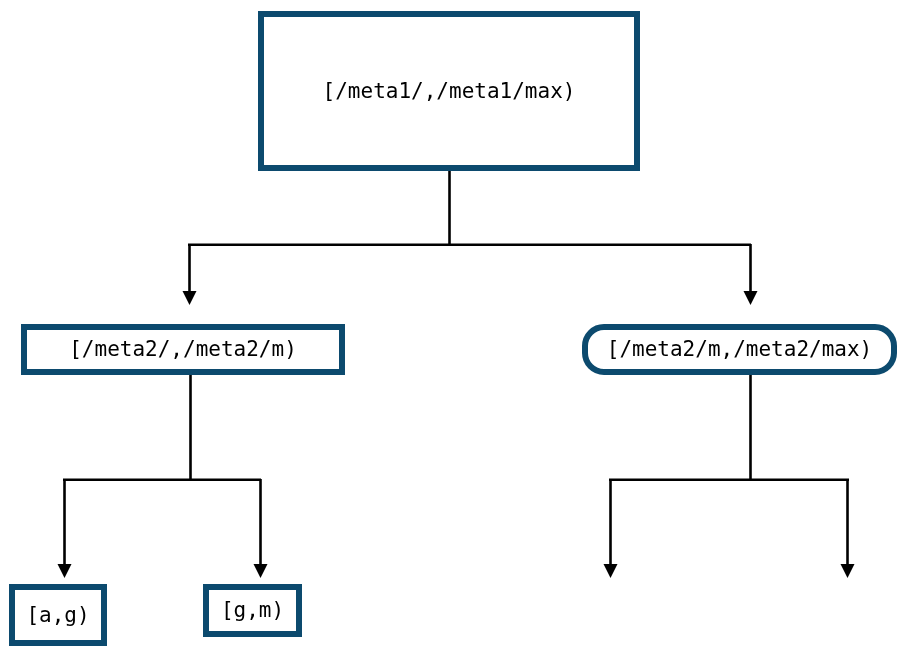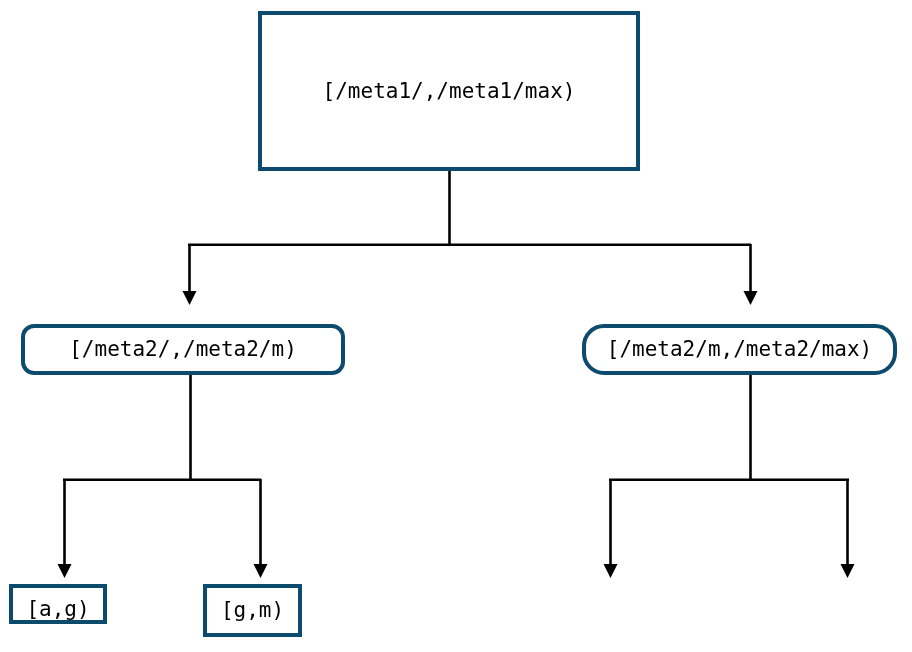--- a/index.html
+++ b/index.html
@@ -11,21 +11,21 @@
     position: relative;
     width: 912px;
     height: 652px;
     background: #ffffff;
     overflow: hidden;
     font-family: "DejaVu Sans Mono", "Liberation Mono", monospace;
   }
   .node-box {
     position: absolute;
     box-sizing: border-box;
-    border: 4px solid #0c4a6e;
+    border: 6px solid #0c4a6e;
     background: #ffffff;
     display: flex;
     align-items: center;
     justify-content: center;
   }
   .node-label {
     font-family: "DejaVu Sans Mono", "Liberation Mono", monospace;
     font-size: 21px;
     line-height: 1;
     color: #000000;
@@ -75,29 +75,29 @@
     <line x1="610.5" y1="479" x2="610.5" y2="565"></line>
     <line x1="847.5" y1="479" x2="847.5" y2="565"></line>
     <polygon points="603.5,564 617.5,564 610.5,578"></polygon>
     <polygon points="840.5,564 854.5,564 847.5,578"></polygon>
   </svg>
 
   <div class="node-box" style="left:258px; top:11px; width:382px; height:160px;">
     <span class="node-label">[/meta1/,/meta1/max)</span>
   </div>
 
-  <div class="node-box" style="left:21px; top:324px; width:324px; height:51px;border-radius:13px;">
+  <div class="node-box" style="left:21px; top:324px; width:324px; height:51px;">
     <span class="node-label">[/meta2/,/meta2/m)</span>
   </div>
 
   <div class="node-box" style="left:582px; top:324px; width:315px; height:51px;border-radius:22px;">
     <span class="node-label">[/meta2/m,/meta2/max)</span>
   </div>
 
-  <div class="node-box" style="left:9px; top:584px; width:98px; height:40px;align-items:flex-end;">
+  <div class="node-box" style="left:9px; top:584px; width:98px; height:62px;">
     <span class="node-label">[a,g)</span>
   </div>
 
   <div class="node-box" style="left:203px; top:584px; width:99px; height:53px;">
     <span class="node-label">[g,m)</span>
   </div>
 
 
 
 </div>

